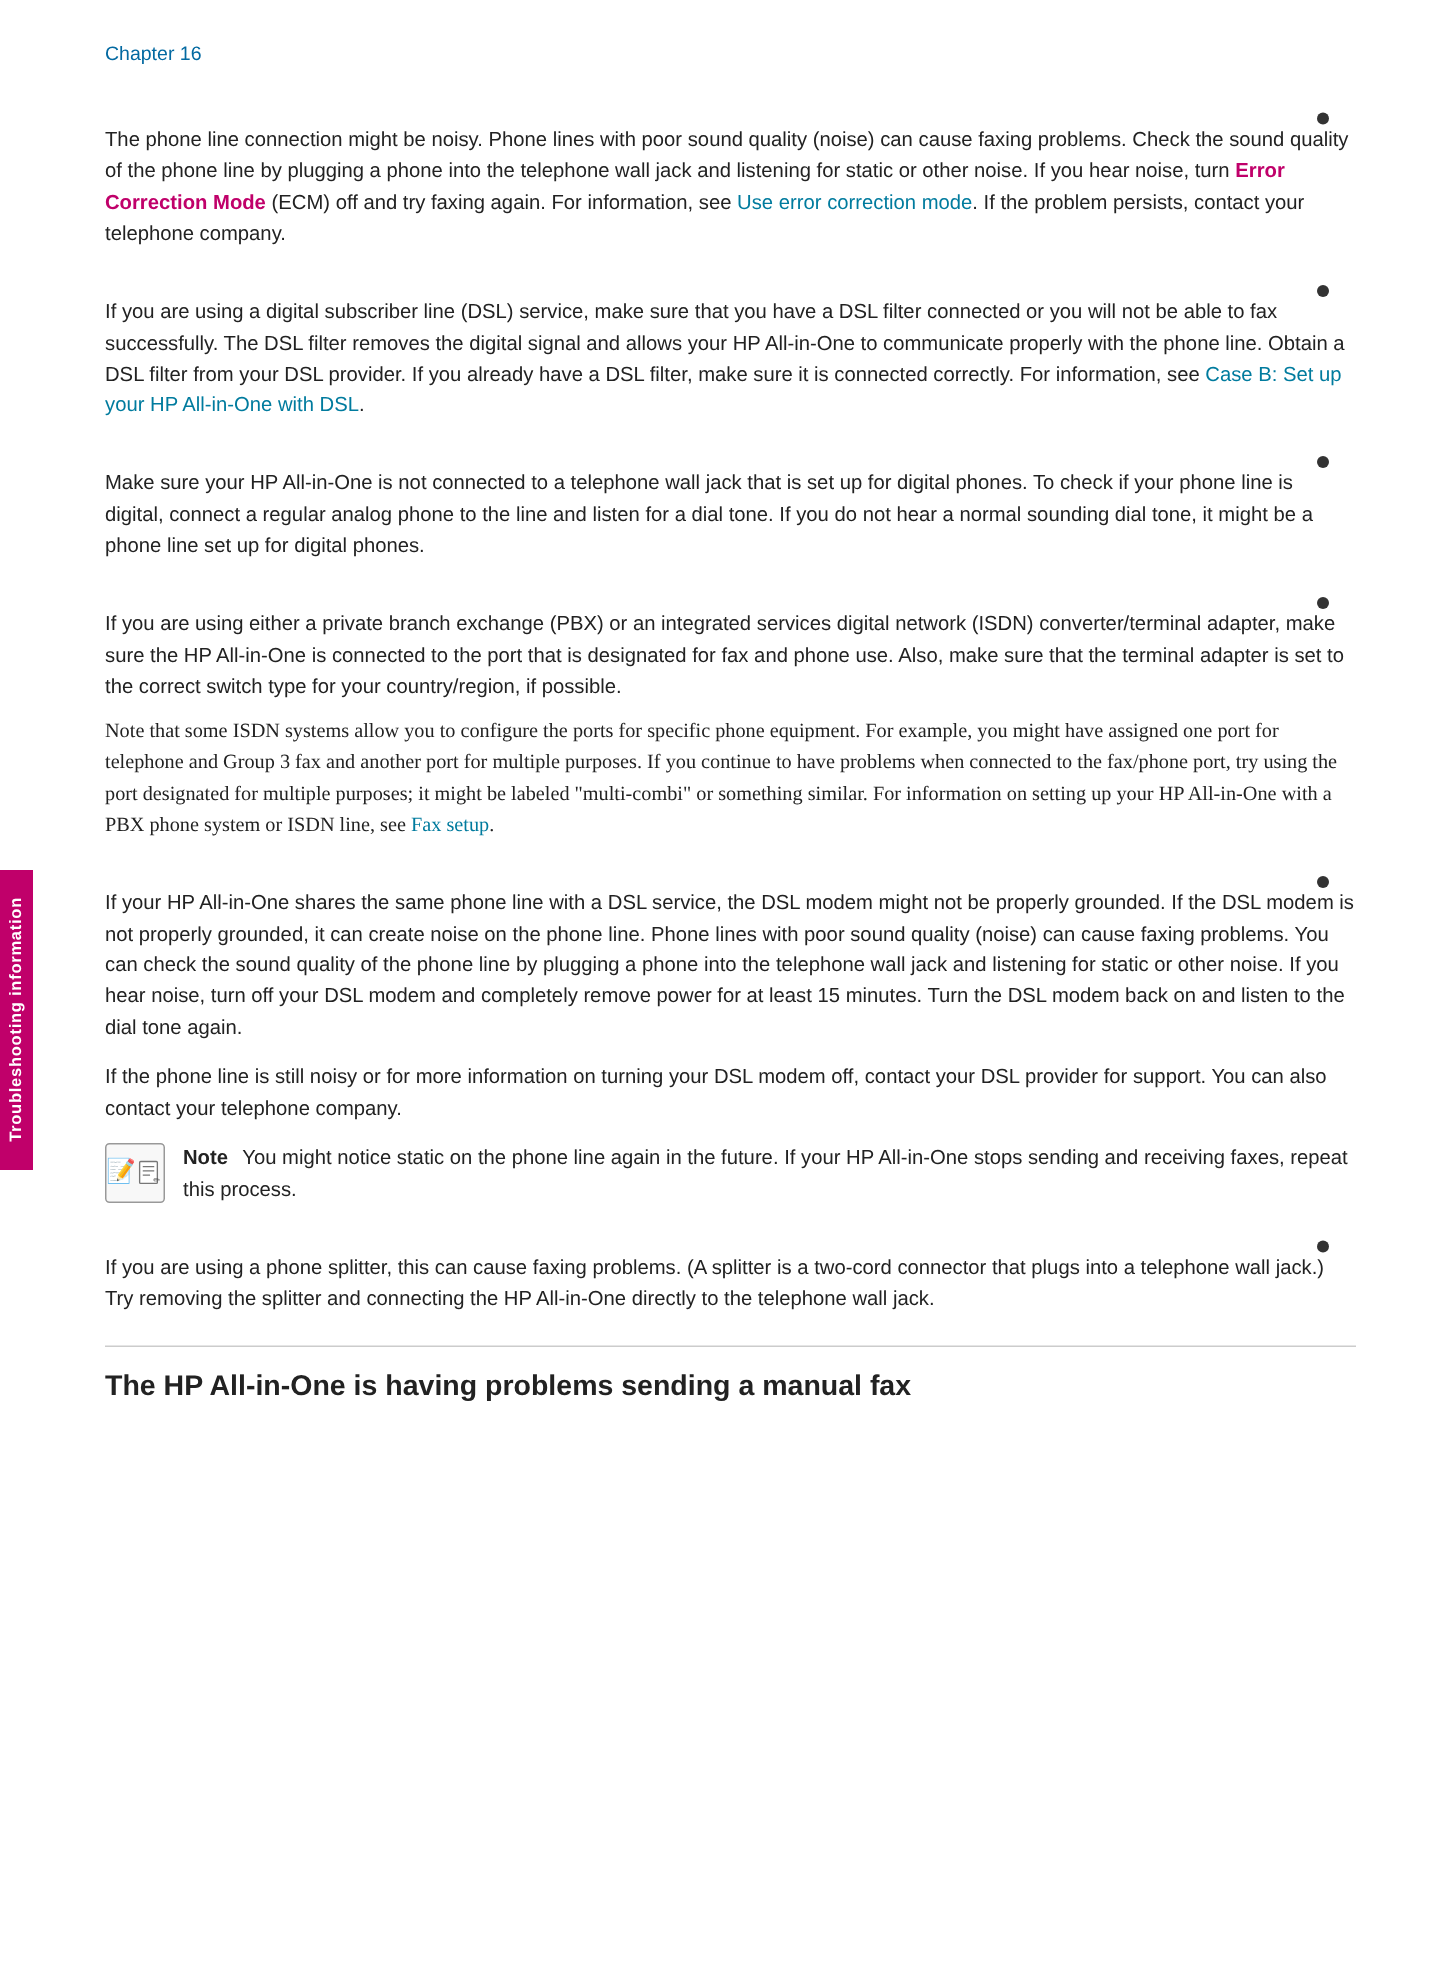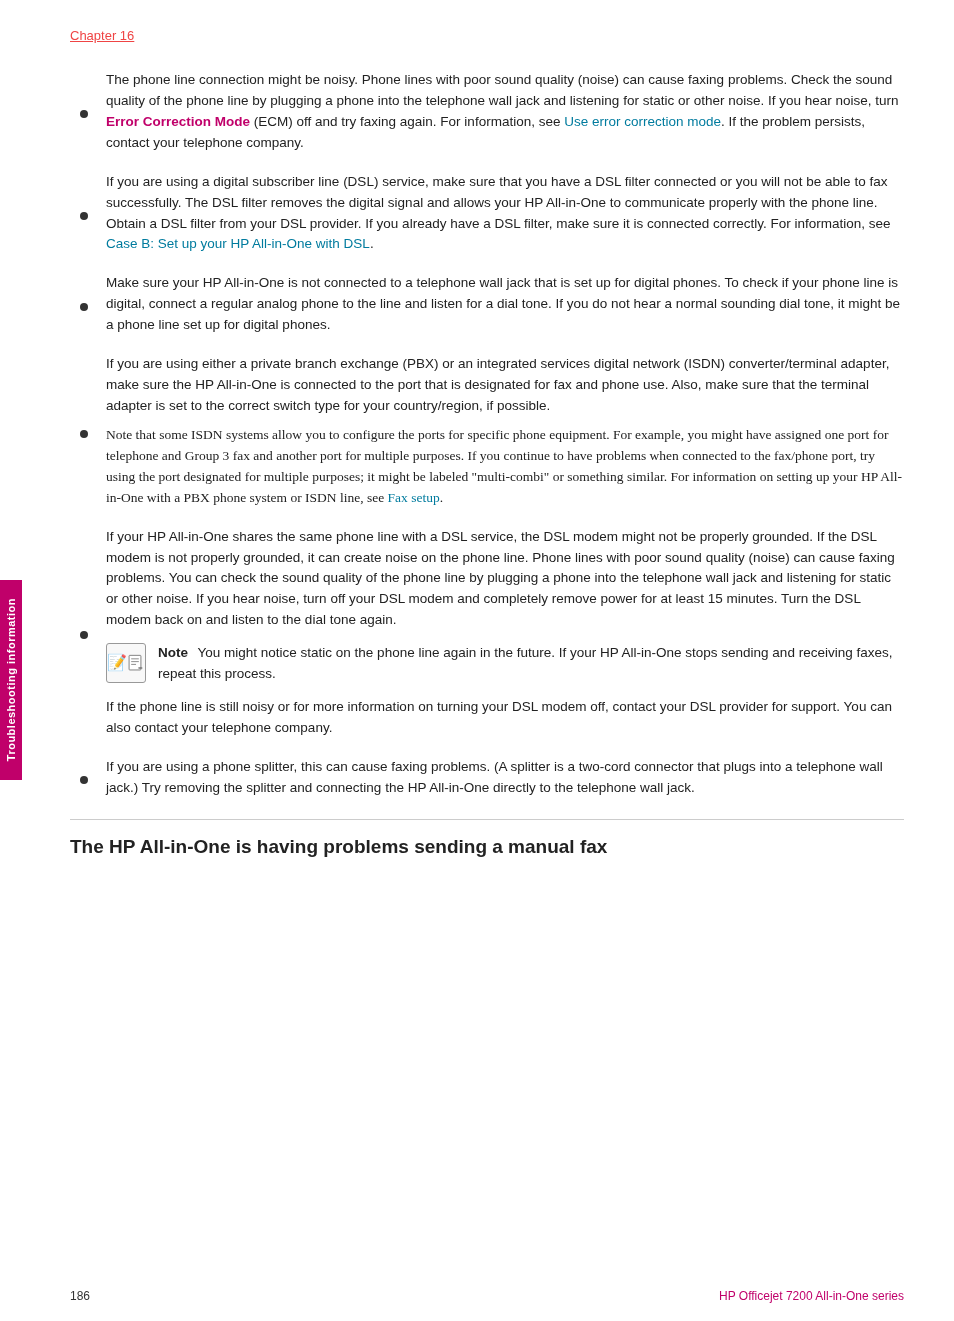--- a/index.html
+++ b/index.html
@@ -41,47 +41,47 @@
       transform: rotate(180deg);
       white-space: nowrap;
       letter-spacing: 0.5px;
     }
 
     
     .chapter-heading {
       position: absolute;
       top: 28px;
       left: 70px;
-      color: #ef4444;
+      color: #0369a1;
       font-size: 13px;
       font-weight: normal;
-      text-decoration: underline;
     }
 
     
     .main-content {
       position: absolute;
       top: 70px;
       left: 70px;
       right: 50px;
       bottom: 60px;
     }
 
     
     .bullet-list {
       list-style: none;
       padding: 0;
       margin: 0;
     }
 
     .bullet-list > li {
       display: flex;
-      align-items: center;
+      align-items: flex-end;
       margin-bottom: 18px;
       line-height: 1.55;
+      flex-direction: column;
     }
 
     .bullet-dot {
       width: 8px;
       height: 8px;
       background: #333;
       border-radius: 50%;
       flex-shrink: 0;
       margin-top: 5px;
       margin-right: 18px;
@@ -226,60 +226,56 @@
           <span class="sub-para" style="display:block; margin-top:8px;">
             Note that some ISDN systems allow you to configure the ports for specific phone equipment. For example, you might have assigned one port for telephone and Group 3 fax and another port for multiple purposes. If you continue to have problems when connected to the fax/phone port, try using the port designated for multiple purposes; it might be labeled "multi-combi" or something similar. For information on setting up your HP All-in-One with a PBX phone system or ISDN line, see <a class="link-teal" href="#">Fax setup</a>.
           </span>
         </span>
       </li>
 
       <li>
         <span class="bullet-dot"></span>
         <span class="bullet-text">
           If your HP All-in-One shares the same phone line with a DSL service, the DSL modem might not be properly grounded. If the DSL modem is not properly grounded, it can create noise on the phone line. Phone lines with poor sound quality (noise) can cause faxing problems. You can check the sound quality of the phone line by plugging a phone into the telephone wall jack and listening for static or other noise. If you hear noise, turn off your DSL modem and completely remove power for at least 15 minutes. Turn the DSL modem back on and listen to the dial tone again.
+
+          
+          <span style="display:block; margin-top:12px; font-size:13.5px; line-height:1.55;">
+            If the phone line is still noisy or for more information on turning your DSL modem off, contact your DSL provider for support. You can also contact your telephone company.
+          </span>
 
           
           <span style="display:block; margin-top:12px;">
             <span style="display:flex; align-items:flex-start;">
               <span class="note-icon" style="width:40px;height:40px;border:1.5px solid #999;border-radius:3px;display:flex;align-items:center;justify-content:center;flex-shrink:0;margin-right:12px;background:#f8f8f8;font-size:18px;color:#555;">
                 <svg width="26" height="26" viewBox="0 0 26 26" fill="none" xmlns="http://www.w3.org/2000/svg">
                   <rect x="3" y="2" width="17" height="21" rx="1" stroke="#777" stroke-width="1.3" fill="white"></rect>
                   <line x1="6" y1="7" x2="17" y2="7" stroke="#777" stroke-width="1.2"></line>
                   <line x1="6" y1="11" x2="17" y2="11" stroke="#777" stroke-width="1.2"></line>
                   <line x1="6" y1="15" x2="13" y2="15" stroke="#777" stroke-width="1.2"></line>
                   <text x="16" y="23" font-size="8" fill="#555" font-family="Arial">✏</text>
                 </svg>
               </span>
               <span class="note-text" style="font-size:13.5px;line-height:1.55;">
                 <span class="note-label">Note</span>
                 You might notice static on the phone line again in the future. If your HP All-in-One stops sending and receiving faxes, repeat this process.
               </span>
             </span>
           </span>
-
-          
-          <span style="display:block; margin-top:12px; font-size:13.5px; line-height:1.55;">
-            If the phone line is still noisy or for more information on turning your DSL modem off, contact your DSL provider for support. You can also contact your telephone company.
-          </span>
         </span>
       </li>
 
       <li>
         <span class="bullet-dot"></span>
         <span class="bullet-text">
           If you are using a phone splitter, this can cause faxing problems. (A splitter is a two-cord connector that plugs into a telephone wall jack.) Try removing the splitter and connecting the HP All-in-One directly to the telephone wall jack.
         </span>
       </li>
 
     </ul>
 
     <hr class="divider">
 
     <div class="bottom-heading">The HP All-in-One is having problems sending a manual fax</div>
 
   </div>
 
-  <div class="footer">
-    <span class="footer-page">186</span>
-    <span class="footer-product">HP Officejet 7200 All-in-One series</span>
-  </div>
 
 </div>
 
 </body></html>

